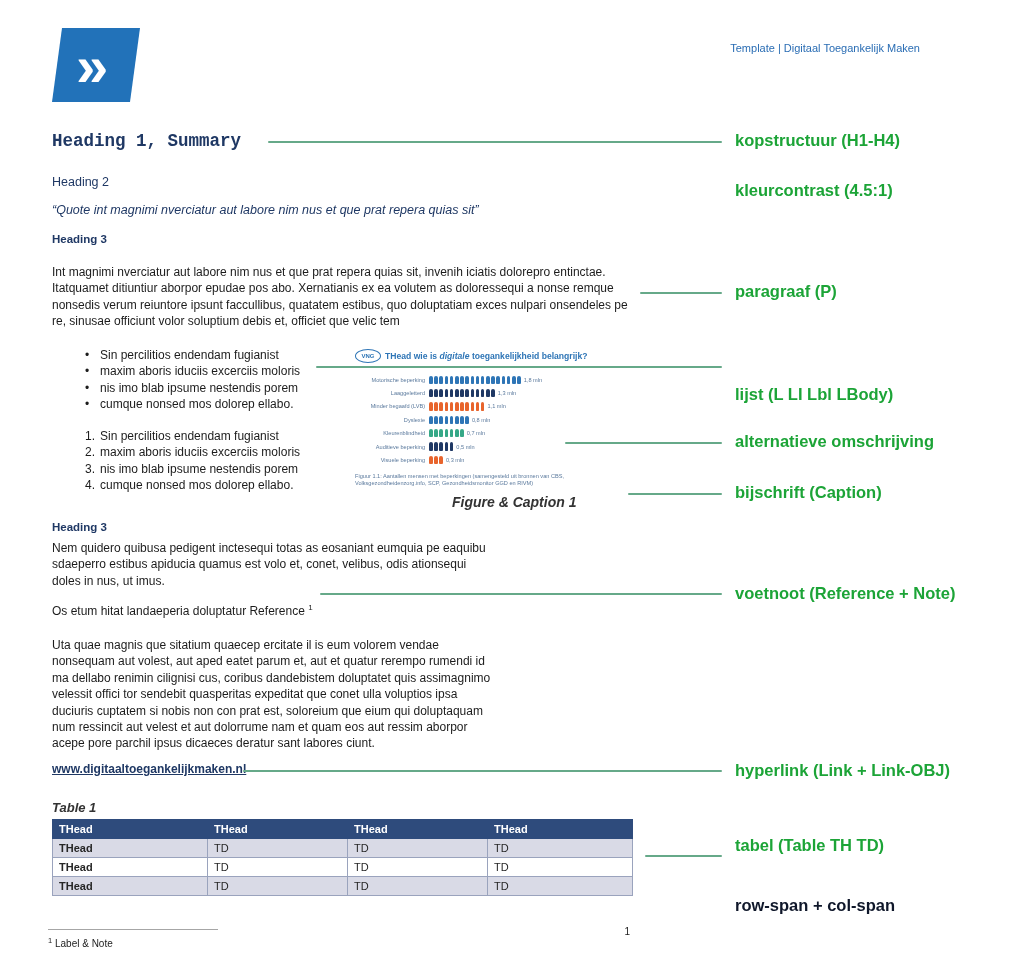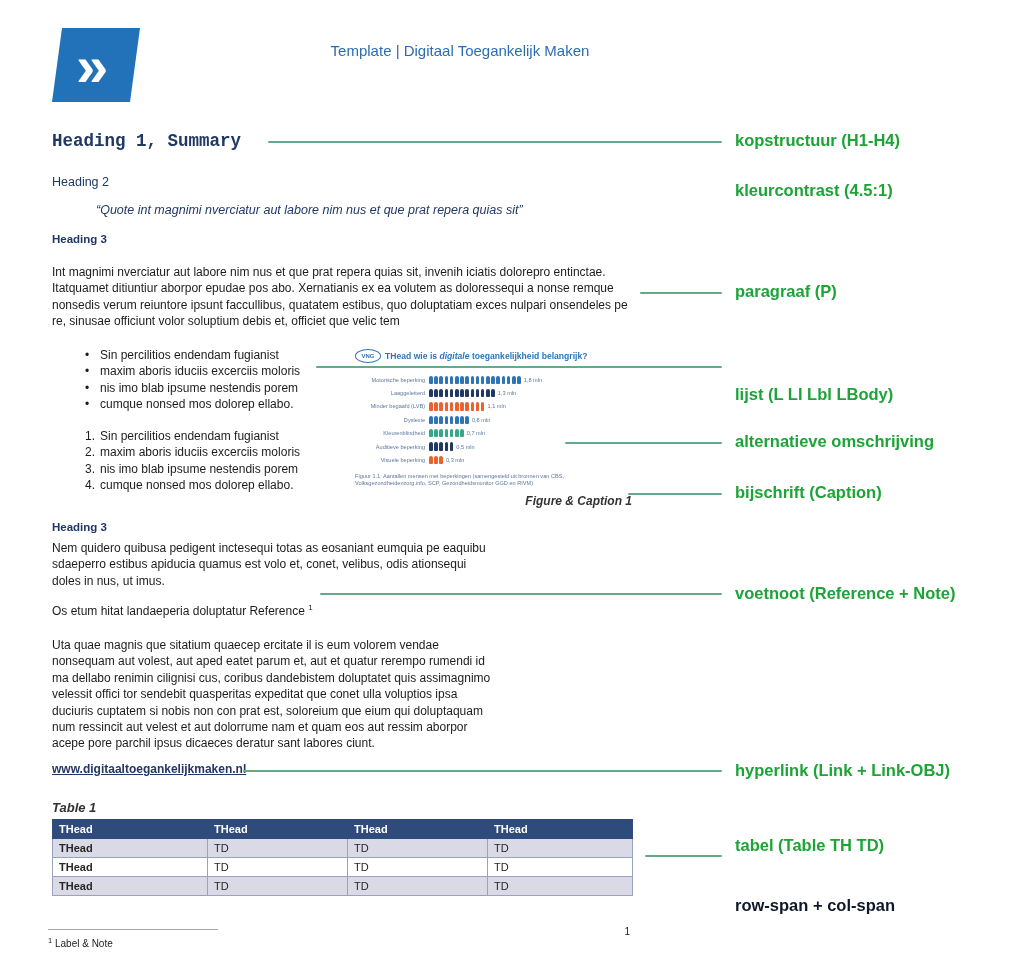--- a/index.html
+++ b/index.html
@@ -4,25 +4,25 @@
 <style>
   html,body{margin:0;padding:0;}
   body{
     width:1024px;height:979px;position:relative;background:#ffffff;
     font-family:"Liberation Sans",sans-serif;color:#262626;overflow:hidden;
   }
   .abs{position:absolute;}
   
   .logo{left:52px;top:28px;width:88px;height:74px;}
   
-  .hdr{left:0;top:42px;width:920px;text-align:center;font-size:15px;color:#2a6db4;}
+  .hdr{left:0;top:42px;width:920px;text-align:right;font-size:11px;color:#2a6db4;}
   
   .h1{left:52px;top:131px;font-size:17.5px;font-weight:bold;color:#1f3864;font-family:Liberation Mono, monospace;}
   .h2{left:52px;top:175px;font-size:12.5px;font-weight:normal;color:#1f3864;}
-  .quote{left:52px;top:203px;font-size:12.5px;font-style:italic;color:#1f3864;margin-left:44px;}
+  .quote{left:52px;top:203px;font-size:12.5px;font-style:italic;color:#1f3864;}
   .h3a{left:52px;top:233px;font-size:11.5px;font-weight:bold;color:#1f3864;}
   .h3b{left:52px;top:521px;font-size:11.5px;font-weight:bold;color:#1f3864;}
   .para{font-size:12px;line-height:16.4px;white-space:pre-line;color:#1c1c1c;}
   .p1{left:52px;top:264px;width:620px;}
   .p2{left:52px;top:540px;width:480px;}
   .p3{left:52px;top:603px;font-size:12px;color:#1c1c1c;}
   .p4{left:52px;top:637px;width:500px;}
   sup{font-size:8px;vertical-align:super;}
   
   .list{left:52px;font-size:12px;color:#1c1c1c;}
@@ -37,22 +37,22 @@
        display:flex;align-items:center;justify-content:center;
        font-size:6px;font-weight:bold;color:#2e75b6;flex:0 0 auto;background:#fff;}
   .figtitle .t{font-size:8.6px;font-weight:bold;color:#2e75b6;white-space:nowrap;}
   .chart{margin-top:10px;}
   .crow{display:flex;align-items:center;height:13.4px;}
   .crow .lbl{width:70px;font-size:5.6px;color:#5b7a9d;text-align:right;padding-right:4px;flex:0 0 auto;}
   .crow .icons{display:flex;gap:1.6px;align-items:flex-end;}
   .crow .icons i{display:block;width:3.6px;height:8.4px;border-radius:2px 2px 1px 1px;}
   .crow .val{font-size:5.6px;color:#5b7a9d;margin-left:3px;white-space:nowrap;}
   .figcap{margin-top:6px;font-size:5.6px;line-height:7px;color:#5b7a9d;white-space:pre-line;}
-  .figcaplabel{top:494px;left:452px;width:180px;text-align:right;
-       font-size:12px;font-weight:bold;font-style:italic;color:#333;}
+  .figcaplabel{top:494px;left:452px;width:180px;text-align:left;
+       font-size:14px;font-weight:bold;font-style:italic;color:#333;}
   
   .link{left:52px;top:762px;font-size:12px;color:#1f3864;text-decoration:underline;font-weight:bold;}
   
   .tlabel{left:52px;top:800px;font-size:13px;font-weight:bold;font-style:italic;color:#333;}
   table.doc{left:52px;top:819px;border-collapse:collapse;table-layout:fixed;width:580px;}
   table.doc th,table.doc td{font-size:11px;padding:2px 0 2px 6px;text-align:left;
        border:1px solid #9aa3bd;height:14px;}
   table.doc thead th{background:#2e4b7c;color:#fff;font-weight:bold;border-color:#2e4b7c;}
   table.doc td.rowhead{font-weight:bold;}
   table.doc tr.odd td{background:#d9dae6;}

